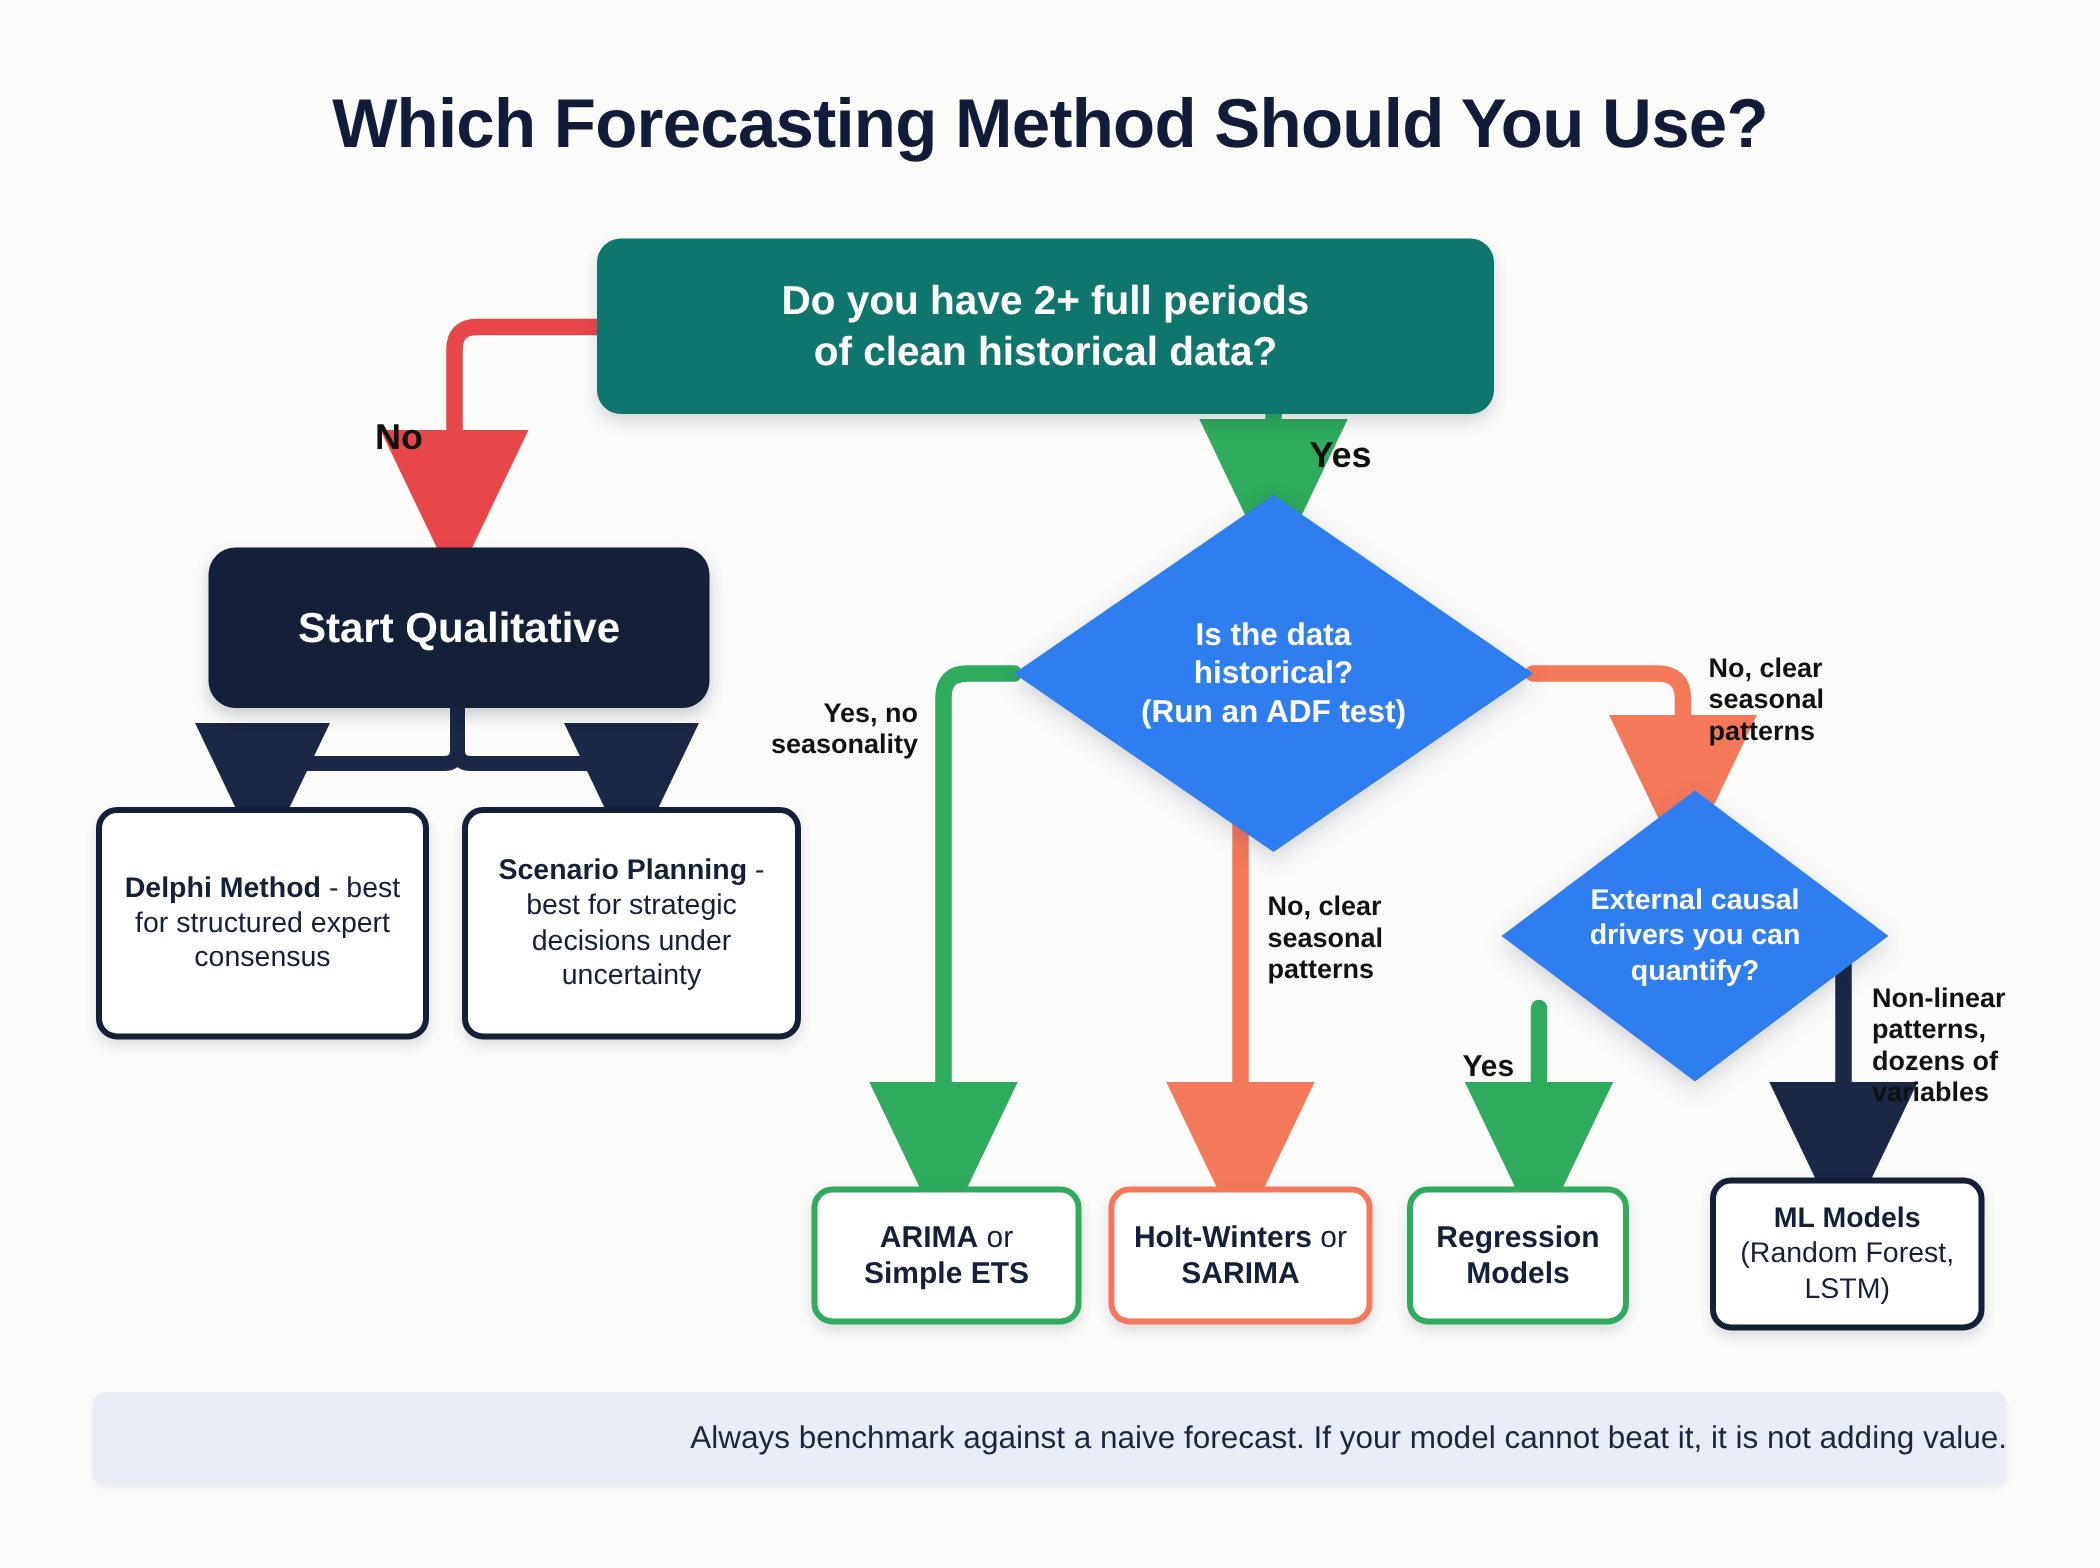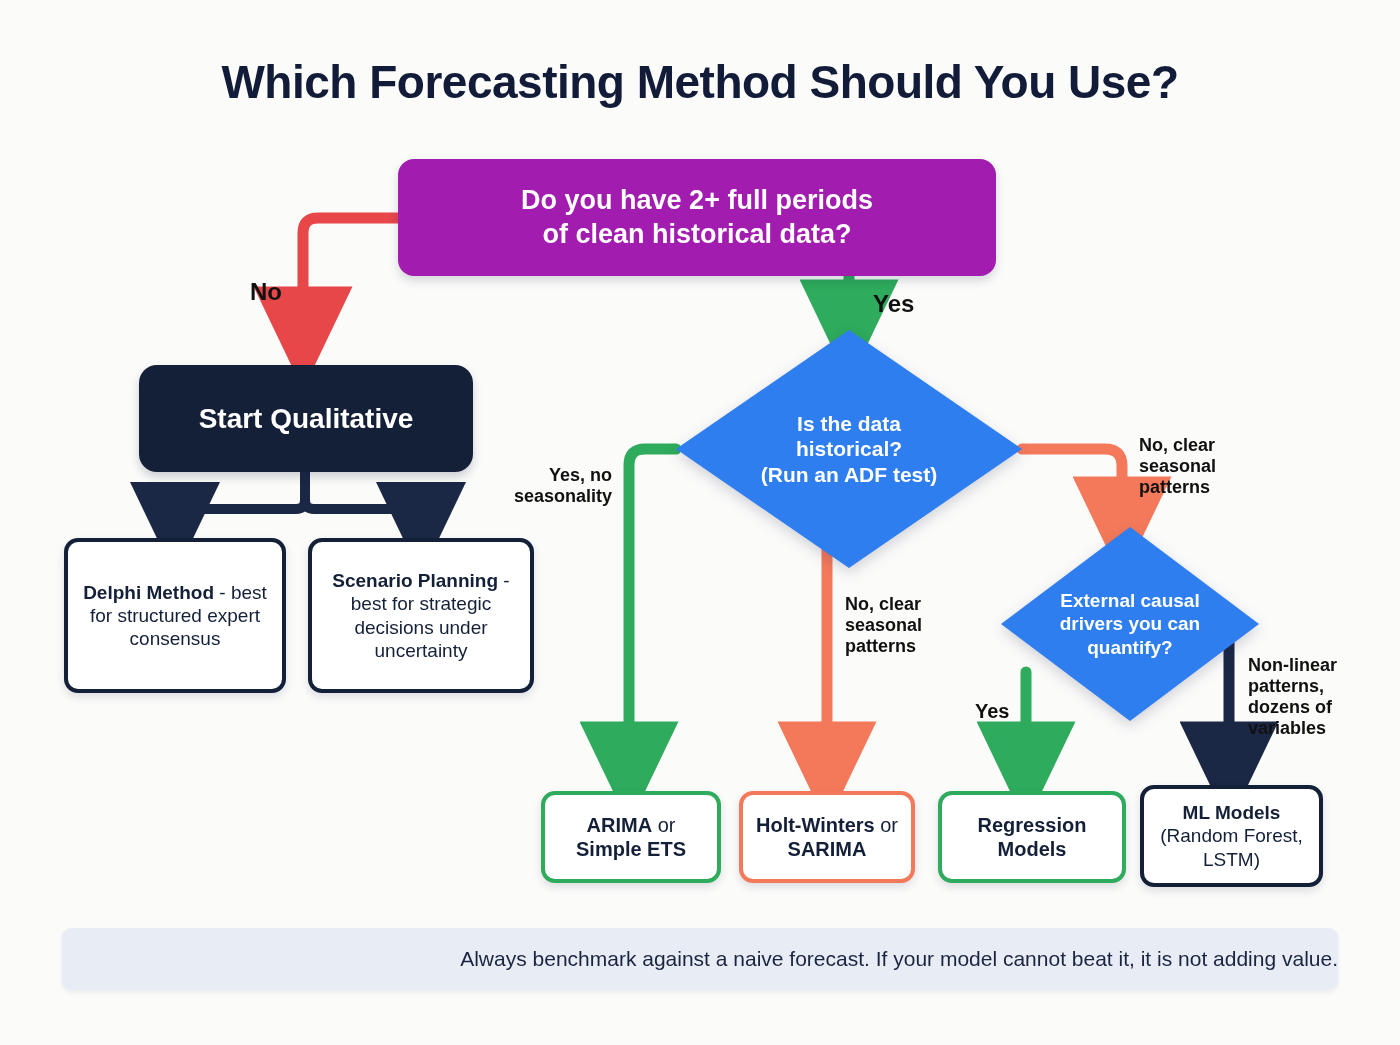--- a/index.html
+++ b/index.html
@@ -18,21 +18,21 @@
     text-align:center;
     font-size:46px;font-weight:bold;
     color:#121c38;
     letter-spacing:-0.5px;
   }
 
   .node{position:absolute;box-sizing:border-box;}
 
   
   .qbox{
-    background:#a21caf;
+    background:#0f766e;
     border-radius:16px;
     color:#ffffff;
     font-weight:bold;
     display:flex;align-items:center;justify-content:center;
     text-align:center;
     line-height:1.25;
     box-shadow:0 5px 10px rgba(20,30,60,.16);
   }
 
   
@@ -203,21 +203,21 @@
       <b class="bb">ARIMA</b><span class="rr"> or </span><b class="bb">Simple ETS</b>
     </div>
   </div>
 
   <div class="node leaf orange" style="left:739px;top:791px;width:176px;height:92px;font-size:20px;padding:4px 8px;">
     <div>
       <b class="bb">Holt-Winters</b><span class="rr"> or </span><b class="bb">SARIMA</b>
     </div>
   </div>
 
-  <div class="node leaf green" style="left:938px;top:791px;width:188px;height:92px;font-size:20px;padding:4px 8px;">
+  <div class="node leaf green" style="left:938px;top:791px;width:148px;height:92px;font-size:20px;padding:4px 8px;">
     <div>
       <b class="bb">Regression</b><br>
       <b class="bb">Models</b>
     </div>
   </div>
 
   <div class="node leaf" style="left:1140px;top:785px;width:183px;height:102px;font-size:19px;padding:4px 8px;">
     <div>
       <b class="bb">ML Models</b><br>
       <span class="rr">(Random Forest, LSTM)</span>

